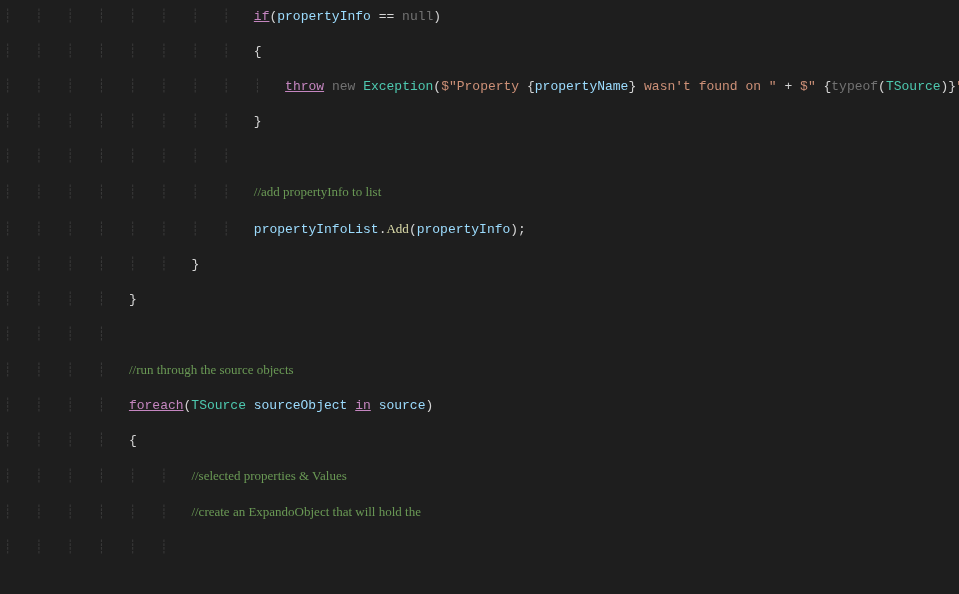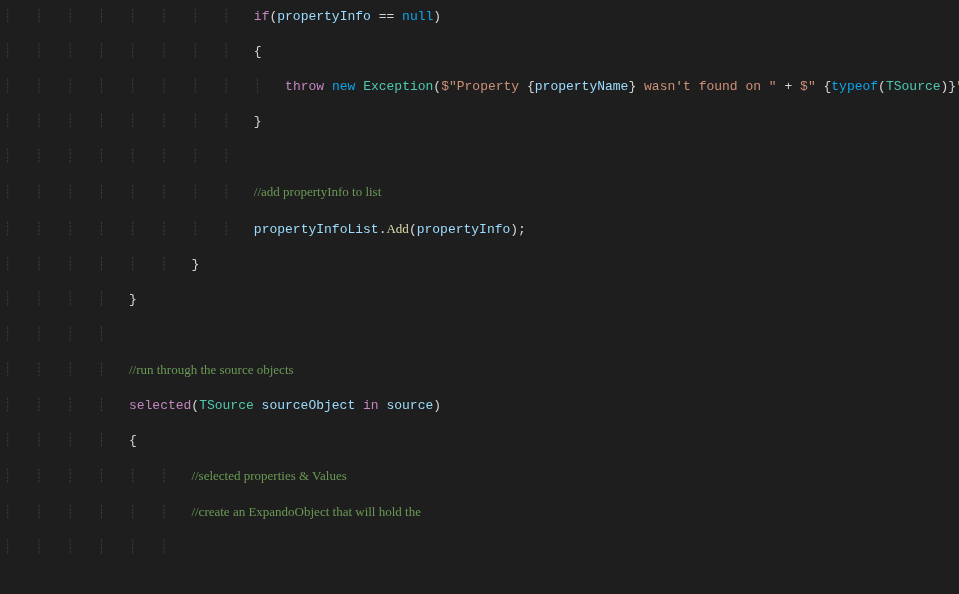--- a/index.html
+++ b/index.html
@@ -20,22 +20,22 @@
   }
   .line {
     display: block;
     position: relative;
     padding-left: 0;
   }
   .guide {
     color: #3a3a3a;
     user-select: none;
   }
-  .kw { color: #0ea5e9; }
-  .ctrl { color: #c586c0; }
+  .kw { color: #737373; }
+  .ctrl { color: #c586c0; text-decoration: underline; }
   .type { color: #4ec9b0; }
   .var { color: #9cdcfe; }
   .str { color: #ce9178; }
   .comment { color: #6a9955; font-family: Liberation Serif, serif; }
   .method { color: #dcdcaa; font-family: Liberation Serif, serif; }
   .punct { color: #d4d4d4; }
 </style>
 </head>
 <body>
 
@@ -43,21 +43,21 @@
 <span class="line"><span class="guide">┊   ┊   ┊   ┊   ┊   ┊   ┊   ┊   </span><span class="punct">{</span></span>
 <span class="line"><span class="guide">┊   ┊   ┊   ┊   ┊   ┊   ┊   ┊   ┊   </span><span class="ctrl">throw</span><span class="punct"> </span><span class="kw">new</span><span class="punct"> </span><span class="type">Exception</span><span class="punct">(</span><span class="str">$"Property </span><span class="punct">{</span><span class="var">propertyName</span><span class="punct">}</span><span class="str"> wasn't found on "</span><span class="punct"> + </span><span class="str">$" </span><span class="punct">{</span><span class="kw">typeof</span><span class="punct">(</span><span class="type">TSource</span><span class="punct">)}</span><span class="str">"</span></span>
 <span class="line"><span class="guide">┊   ┊   ┊   ┊   ┊   ┊   ┊   ┊   </span><span class="punct">}</span></span>
 <span class="line"><span class="guide">┊   ┊   ┊   ┊   ┊   ┊   ┊   ┊   </span>&nbsp;</span>
 <span class="line"><span class="guide">┊   ┊   ┊   ┊   ┊   ┊   ┊   ┊   </span><span class="comment">//add propertyInfo to list</span></span>
 <span class="line"><span class="guide">┊   ┊   ┊   ┊   ┊   ┊   ┊   ┊   </span><span class="var">propertyInfoList</span><span class="punct">.</span><span class="method">Add</span><span class="punct">(</span><span class="var">propertyInfo</span><span class="punct">);</span></span>
 <span class="line"><span class="guide">┊   ┊   ┊   ┊   ┊   ┊   </span><span class="punct">}</span></span>
 <span class="line"><span class="guide">┊   ┊   ┊   ┊   </span><span class="punct">}</span></span>
 <span class="line"><span class="guide">┊   ┊   ┊   ┊   </span>&nbsp;</span>
 <span class="line"><span class="guide">┊   ┊   ┊   ┊   </span><span class="comment">//run through the source objects</span></span>
-<span class="line"><span class="guide">┊   ┊   ┊   ┊   </span><span class="ctrl">selected</span><span class="punct">(</span><span class="type">TSource</span><span class="punct"> </span><span class="var">sourceObject</span><span class="punct"> </span><span class="ctrl">in</span><span class="punct"> </span><span class="var">source</span><span class="punct">)</span></span>
+<span class="line"><span class="guide">┊   ┊   ┊   ┊   </span><span class="ctrl">foreach</span><span class="punct">(</span><span class="type">TSource</span><span class="punct"> </span><span class="var">sourceObject</span><span class="punct"> </span><span class="ctrl">in</span><span class="punct"> </span><span class="var">source</span><span class="punct">)</span></span>
 <span class="line"><span class="guide">┊   ┊   ┊   ┊   </span><span class="punct">{</span></span>
 <span class="line"><span class="guide">┊   ┊   ┊   ┊   ┊   ┊   </span><span class="comment">//selected properties &amp; Values</span></span>
 <span class="line"><span class="guide">┊   ┊   ┊   ┊   ┊   ┊   </span><span class="comment">//create an ExpandoObject that will hold the</span></span>
 <span class="line"><span class="guide">┊   ┊   ┊   ┊   ┊   ┊   </span>&nbsp;</span>
 
 
 
 
 
 

